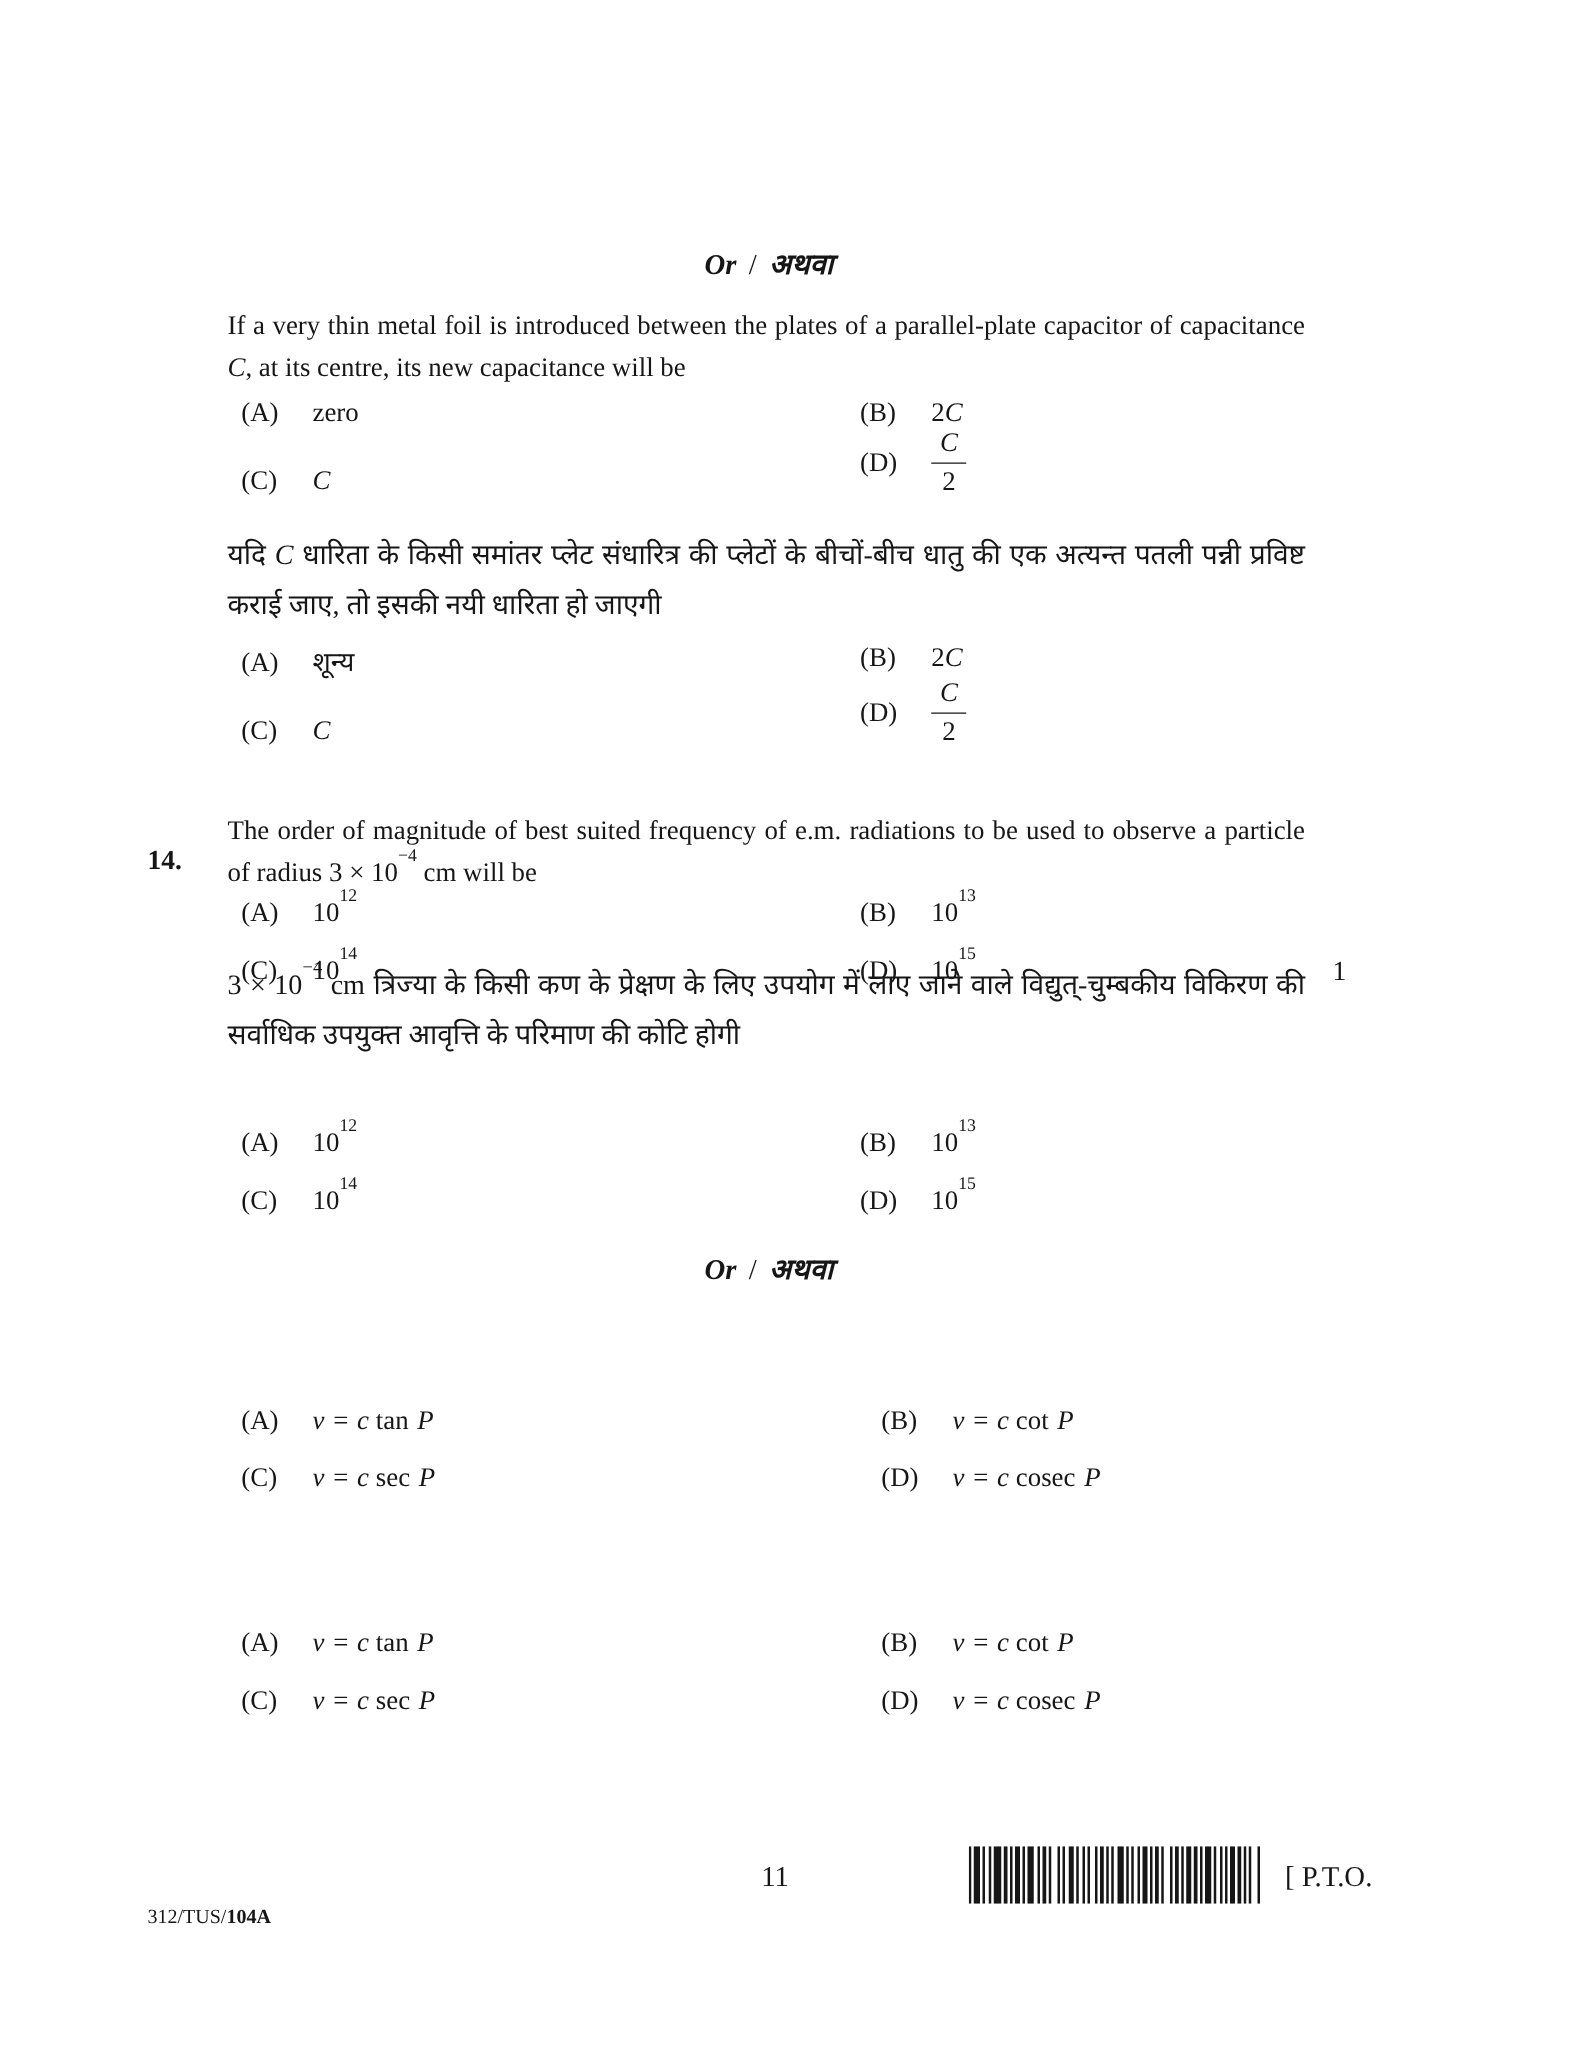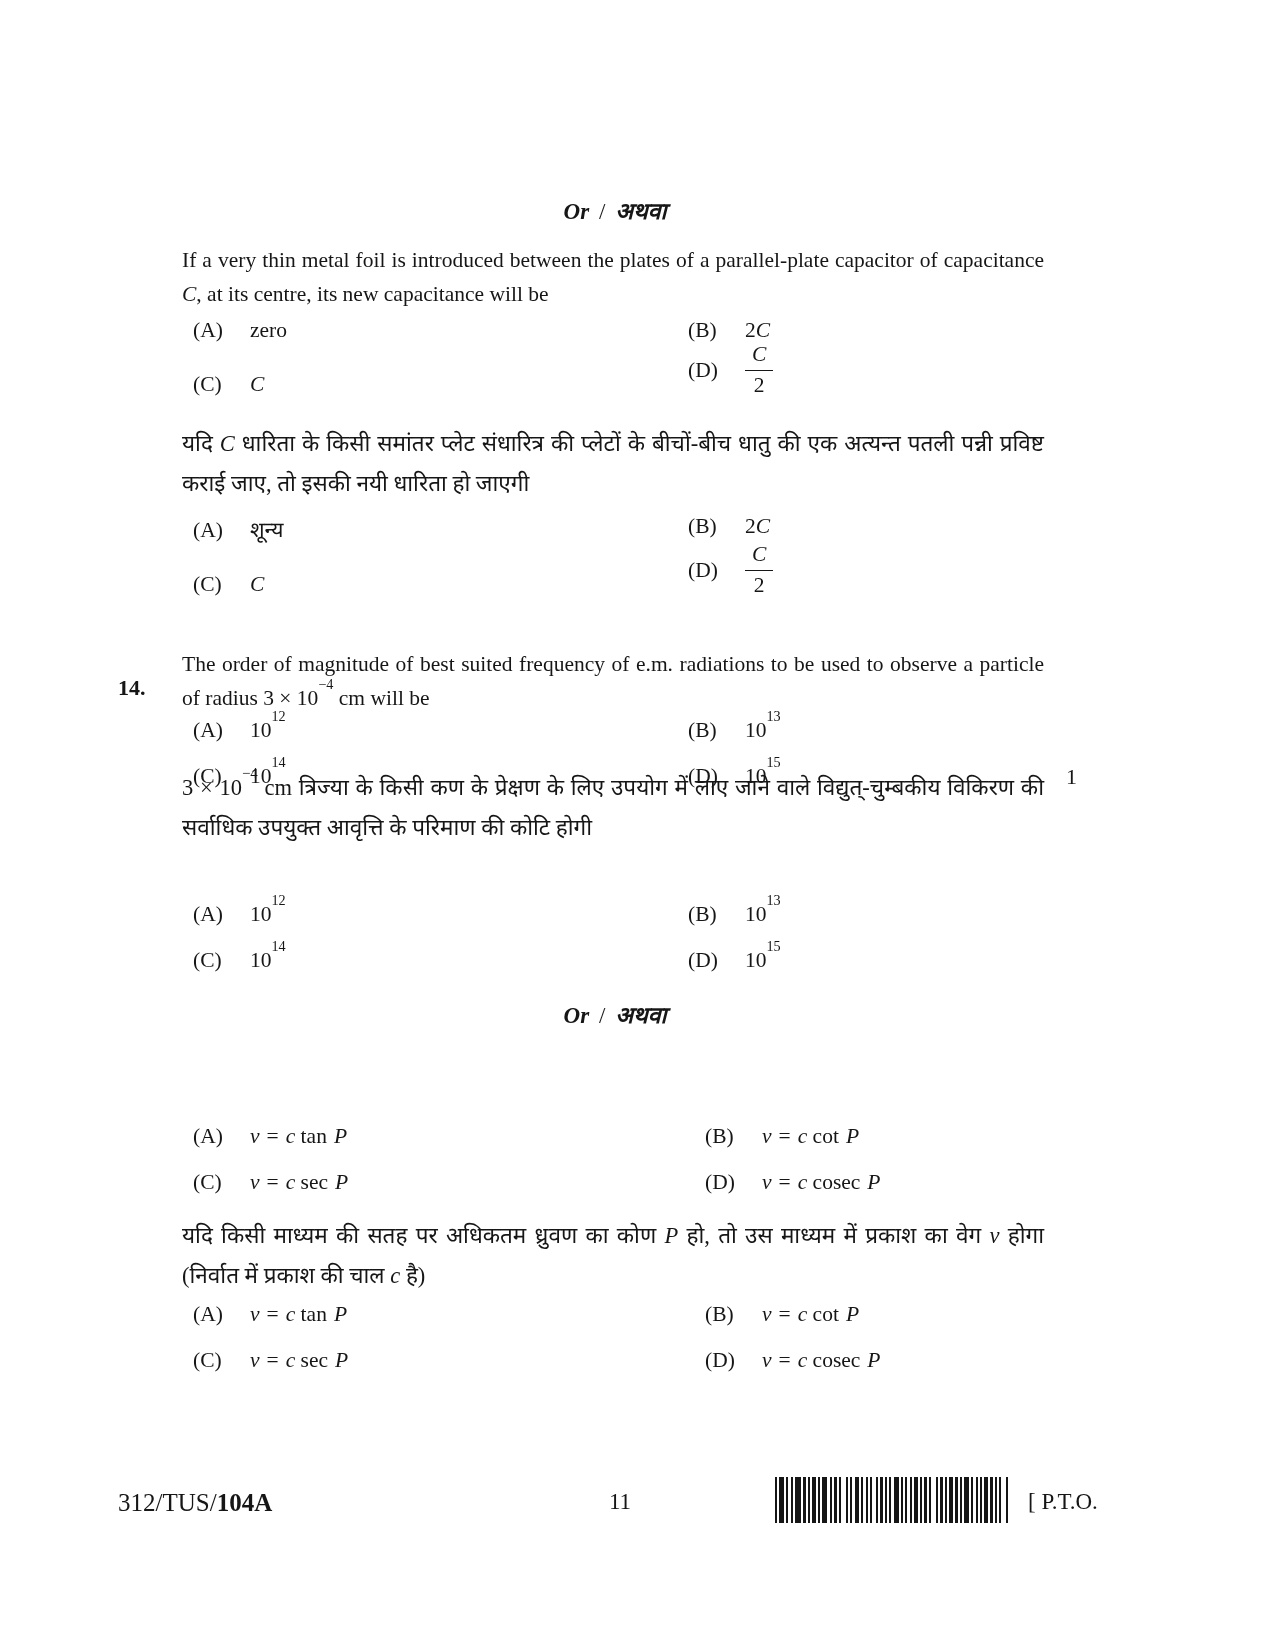--- a/index.html
+++ b/index.html
@@ -30,21 +30,21 @@
   .opt{font-size:21.5px;white-space:nowrap;}
   .opt .lbl{display:inline-block;min-width:57px;}
   .opt-frac{display:flex;align-items:center;}
   .frac{display:inline-block;text-align:center;}
   .frac .num{display:block;font-style:italic;border-bottom:1.6px solid #161616;padding:0 7px 4px;line-height:1;}
   .frac .den{display:block;padding-top:4px;line-height:1;}
   .eq{margin:0 7px;}
   .fnname{margin-right:7px;font-family:Liberation Serif, serif;}
   .marks{font-size:22px;}
   
-  .footer-code{font-size:25px;}
+  .footer-code{font-size:16px;margin-top:36px;}
   .footer-code b{font-weight:700;}
   .page-num{font-size:23px;font-weight:400;width:120px;text-align:center;}
   .barcode{width:238px;height:46px;display:flex;align-items:stretch;overflow:hidden;}
   .barcode span{flex:0 0 auto;height:100%;}
   .pto{font-size:23px;}
 </style>
 </head>
 <body>
 
 <div class="page" style="background: rgb(255, 255, 255); color: rgb(22, 22, 22);">
@@ -142,23 +142,20 @@
   <div class="abs opt" style="left:705px;top:1124px;">
     <span class="lbl">(B)</span><i>v</i><span class="eq">=</span><i>c</i>&nbsp;<span class="fnname">cot</span><i>P</i>
   </div>
   <div class="abs opt" style="left:193px;top:1170px;">
     <span class="lbl">(C)</span><i>v</i><span class="eq">=</span><i>c</i>&nbsp;<span class="fnname">sec</span><i>P</i>
   </div>
   <div class="abs opt" style="left:705px;top:1170px;">
     <span class="lbl">(D)</span><i>v</i><span class="eq">=</span><i>c</i>&nbsp;<span class="fnname">cosec</span><i>P</i>
   </div>
 
-  <div class="abs para para-hi" style="left:182px;top:1216px;">
-    <span>यदि किसी माध्यम की सतह पर अधिकतम ध्रुवण का कोण </span><i>P</i><span> हो, तो उस माध्यम में प्रकाश का वेग </span><i>v</i><span> होगा (निर्वात में प्रकाश की चाल </span><i>c</i><span> है)</span>
-  </div>
 
   <div class="abs opt" style="left:193px;top:1302px;">
     <span class="lbl">(A)</span><i>v</i><span class="eq">=</span><i>c</i>&nbsp;<span class="fnname">tan</span><i>P</i>
   </div>
   <div class="abs opt" style="left:705px;top:1302px;">
     <span class="lbl">(B)</span><i>v</i><span class="eq">=</span><i>c</i>&nbsp;<span class="fnname">cot</span><i>P</i>
   </div>
   <div class="abs opt" style="left:193px;top:1348px;">
     <span class="lbl">(C)</span><i>v</i><span class="eq">=</span><i>c</i>&nbsp;<span class="fnname">sec</span><i>P</i>
   </div>

